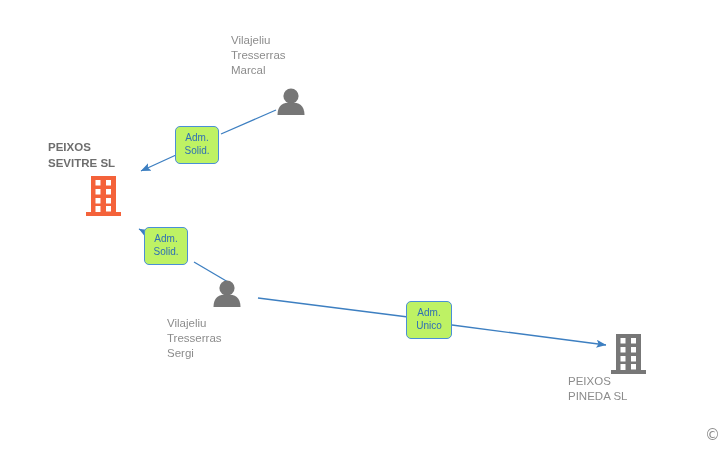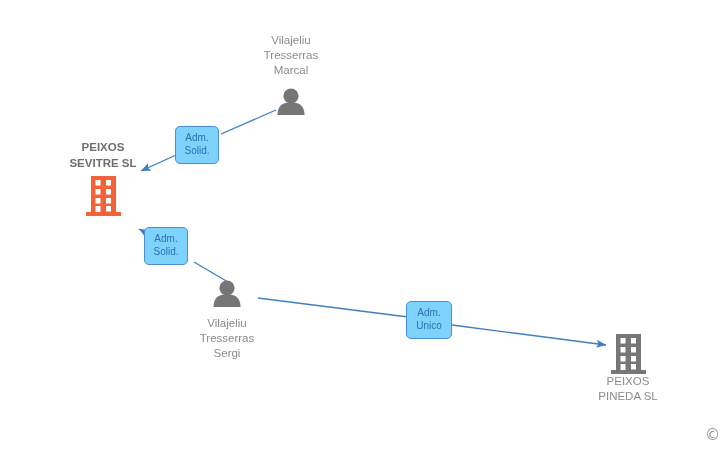--- a/index.html
+++ b/index.html
@@ -19,39 +19,39 @@
   }
   svg.diagram {
     position: absolute;
     left: 0;
     top: 0;
     width: 728px;
     height: 450px;
   }
   .node-label {
     position: absolute;
-    text-align: center;
+    text-align: left;
     color: #8c8c8c;
     font-size: 11.5px;
     line-height: 15px;
     white-space: pre-line;
     letter-spacing: 0px;
   }
   .node-label.primary {
     color: #6e6e6e;
     font-weight: bold;
     font-size: 11.5px;
     line-height: 15.5px;
   }
   .edge-label {
     position: absolute;
     box-sizing: border-box;
     border: 1px solid #4a8fd6;
     border-radius: 5px;
-    background: #7dd3fc;
+    background: #bef264;
     color: #2f6fb5;
     font-size: 10px;
     line-height: 13px;
     text-align: center;
     padding: 4px 5px 4px 5px;
     white-space: pre-line;
     box-shadow: 0 0 0 0 rgba(0,0,0,0);
   }
   .watermark {
     position: absolute;

